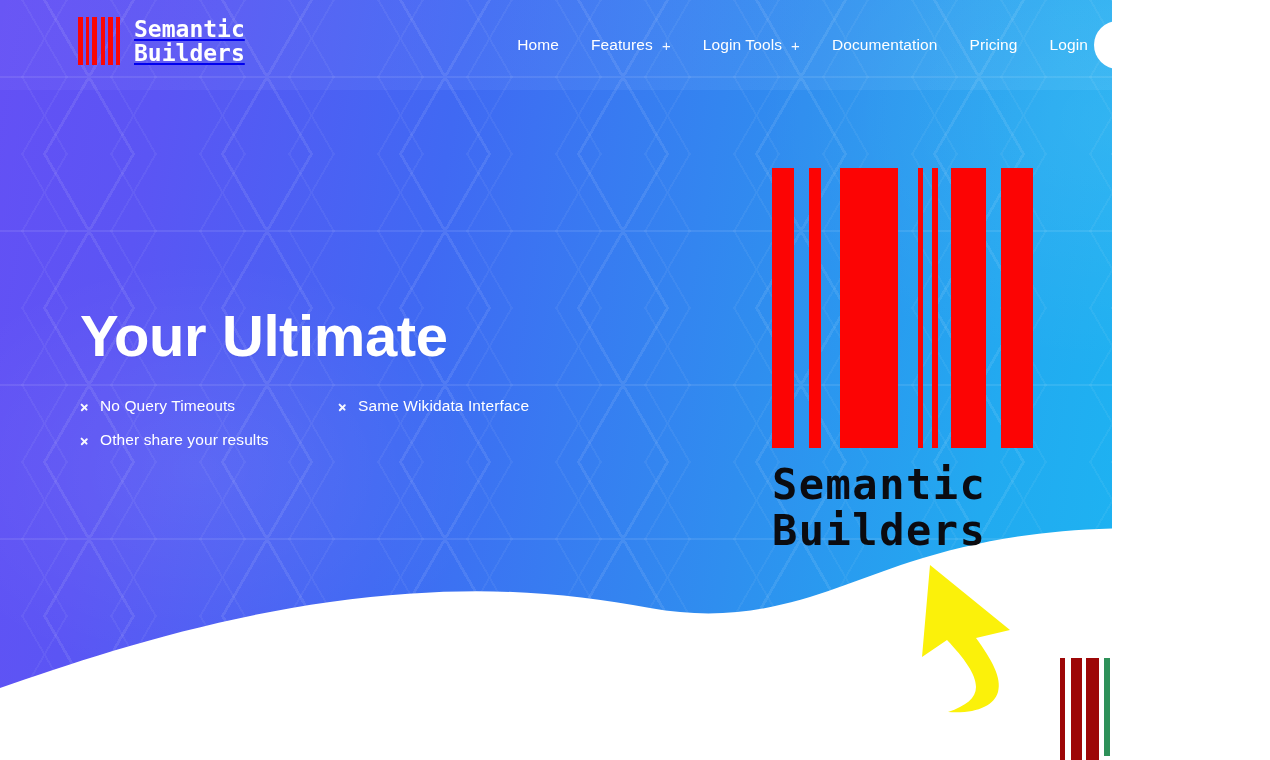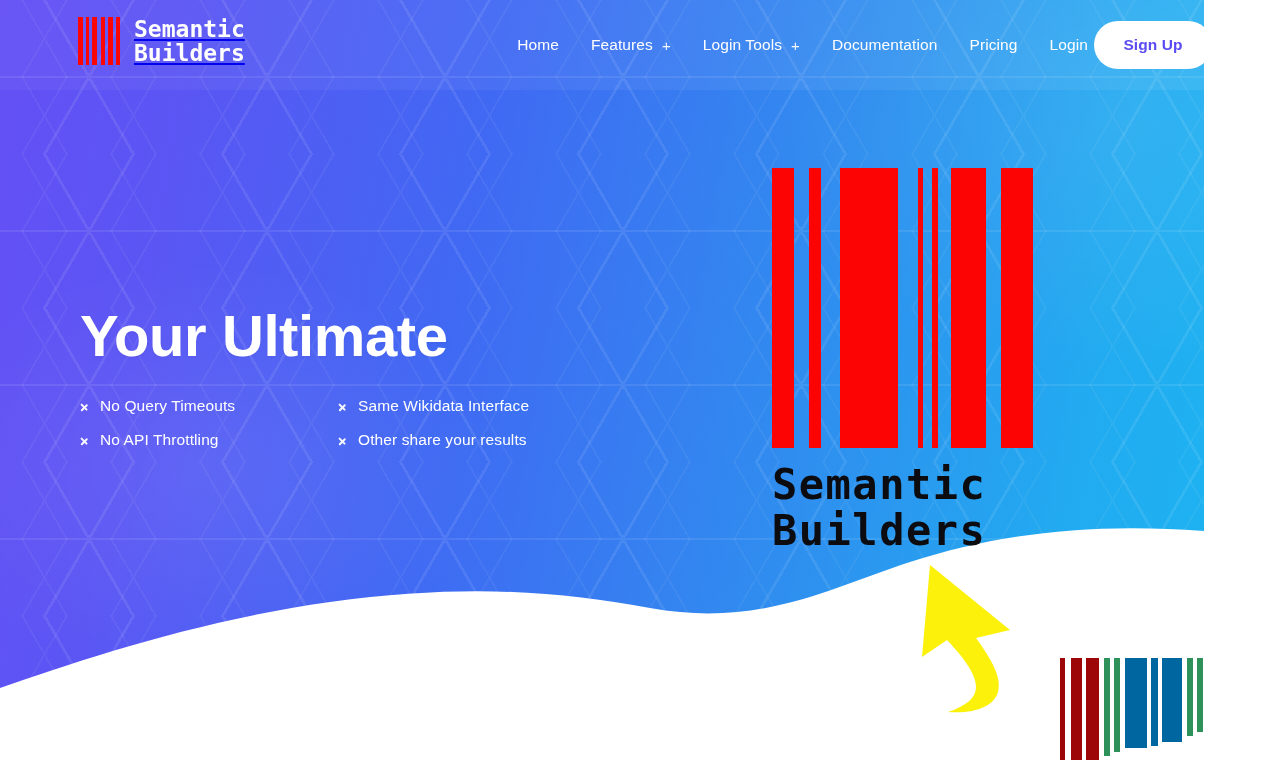--- a/index.html
+++ b/index.html
@@ -4,21 +4,21 @@
 <title>Semantic Builders</title>
 <style>
   * { box-sizing: border-box; margin: 0; padding: 0; }
   html, body {
     width: 1270px; height: 760px;
     overflow: hidden;
     font-family: "Liberation Sans", sans-serif;
   }
   .page {
     position: relative;
-    width: 1204px; height: 760px;
+    width: 1112px; height: 760px;
     overflow: hidden;
     background: linear-gradient(100deg, #6450f5 0%, #5b55f4 14%, #4069f3 38%, #2f8eef 66%, #22aaf0 86%, #1db4f2 100%);
   }
 
   
   .pattern {
     position: absolute; inset: 0;
     opacity: .085;
     background-image:
       linear-gradient(60deg, transparent 49.4%, #ffffff 49.4%, #ffffff 50.6%, transparent 50.6%),
@@ -215,24 +215,20 @@
     </h1>
 
     <div class="features" id="featureGrid">
         <div class="feat">
           <span class="chev"></span>
           <span>No Query Timeouts</span>
         </div>
         <div class="feat">
           <span class="chev"></span>
           <span>Same Wikidata Interface</span>
-        </div>
-        <div class="feat">
-          <span class="chev"></span>
-          <span>No API Throttling</span>
         </div>
         <div class="feat">
           <span class="chev"></span>
           <span>Other share your results</span>
         </div>
       </div>
   </section>
 
   <div class="logo-art">
     <div class="big-bars" id="bigBars">

